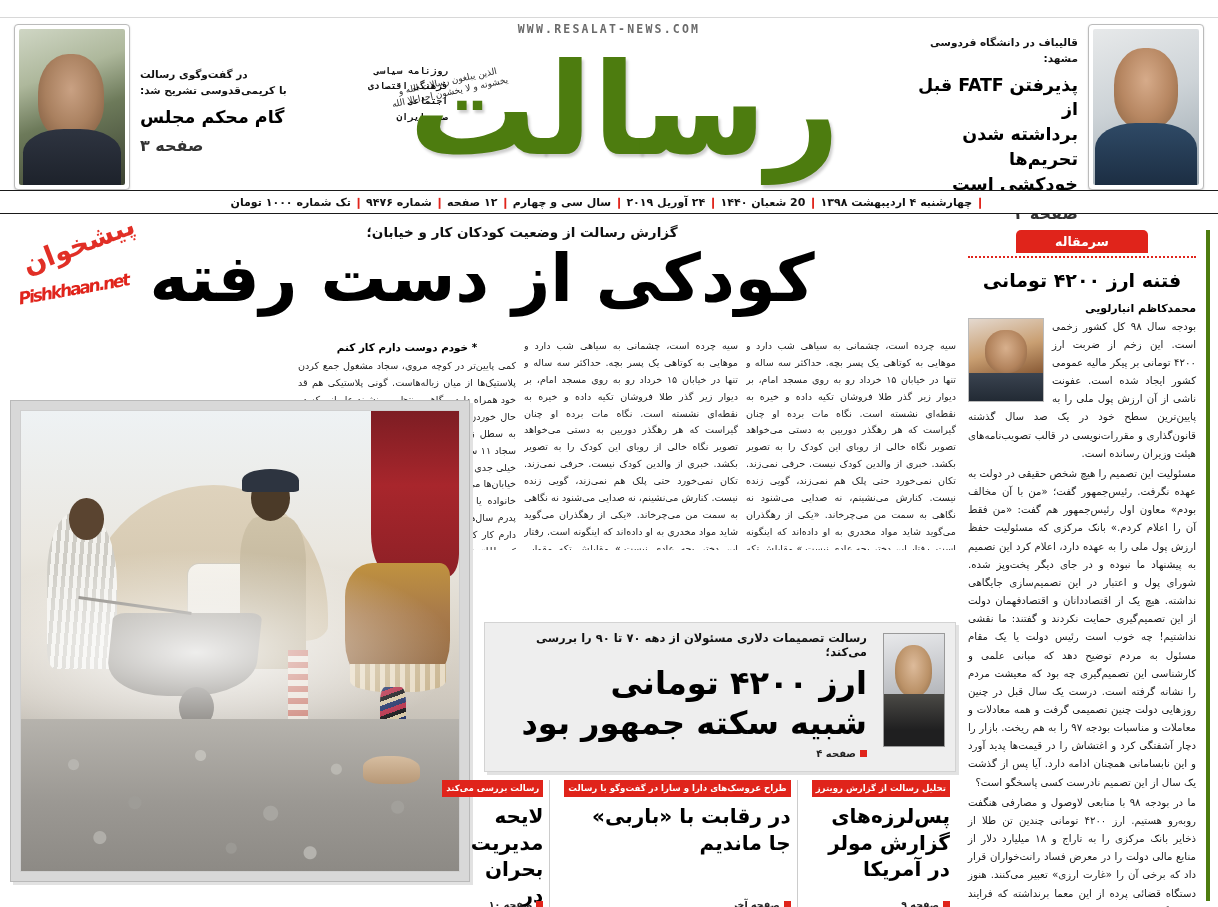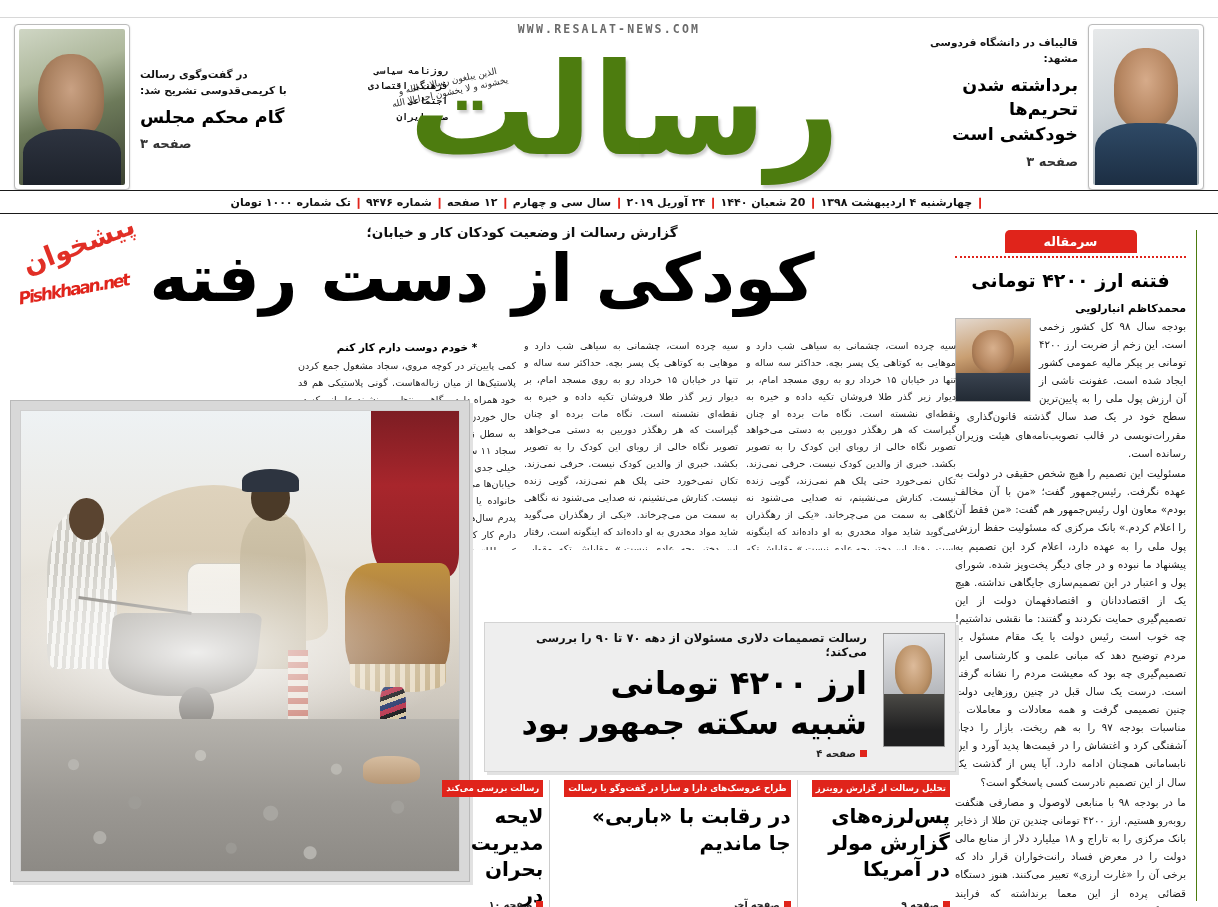--- a/index.html
+++ b/index.html
@@ -89,21 +89,21 @@
   .mh-block.right { right: 140px; text-align: right; }
   .mh-kicker {
     font-size: 10.5px; line-height: 1.55; color: #111;
     font-weight: bold; margin-bottom: 6px;
   }
   .mh-headline {
     font-size: 17.5px; line-height: 1.42; font-weight: bold; color: #000;
     letter-spacing: -0.2px;
   }
   .mh-page {
-    font-size: 13px; color: #333; margin-top: 7px; font-weight: bold;
+    font-size: 16px; color: #333; margin-top: 7px; font-weight: bold;
   }
 
   
   .logo-wrap {
     position: absolute; left: 50%; transform: translateX(-50%);
     top: 34px; width: 470px; height: 140px;
   }
   .logo-word {
     position: absolute; right: 4px; top: -6px;
     font-size: 128px; line-height: 1;
@@ -140,23 +140,23 @@
   }
   .datebar .sep { color: #e0241b; margin: 0 3px; font-weight: bold; }
 
   
   .body-grid {
     position: absolute; top: 216px; left: 0; right: 0; bottom: 0;
   }
 
   
   .sidebar {
-    position: absolute; top: 14px; right: 21px;
+    position: absolute; top: 14px; right: 8px;
     width: 242px; bottom: 6px;
-    border-right: 1px solid #4d7c0f;
+    border-right: 4px solid #4d7c0f;
     padding-right: 10px;
   }
   .sb-tab {
     width: 132px; height: 23px; margin: 0 auto 3px auto;
     background: #e0241b;
     border-radius: 5px 5px 0 0;
     display: flex; align-items: center; justify-content: center;
     color: #fff; font-size: 12.5px; font-weight: bold;
   }
   .sb-dots {
@@ -473,20 +473,21 @@
         <div>فرهنگی اقتصادی اجتماعی</div>
         <div>صبح ایران</div>
       </div>
       <div class="logo-calli">الذین یبلغون رسالات الله و یخشونه و لا یخشون احدا الا الله</div>
       <div class="logo-word">رسالت</div>
     </div>
 
     <div class="mh-block right">
       <div class="mh-kicker">قالیباف در دانشگاه فردوسی مشهد:</div>
       <div class="mh-headline">
+        <div>پذیرفتن FATF قبل از</div>
         <div>برداشته شدن تحریم‌ها</div>
         <div>خودکشی است</div>
       </div>
       <div class="mh-page">صفحه ۳</div>
     </div>
 
     <div class="mh-photo right">
       <div class="ph portrait-b"></div>
     </div>
   </div>

